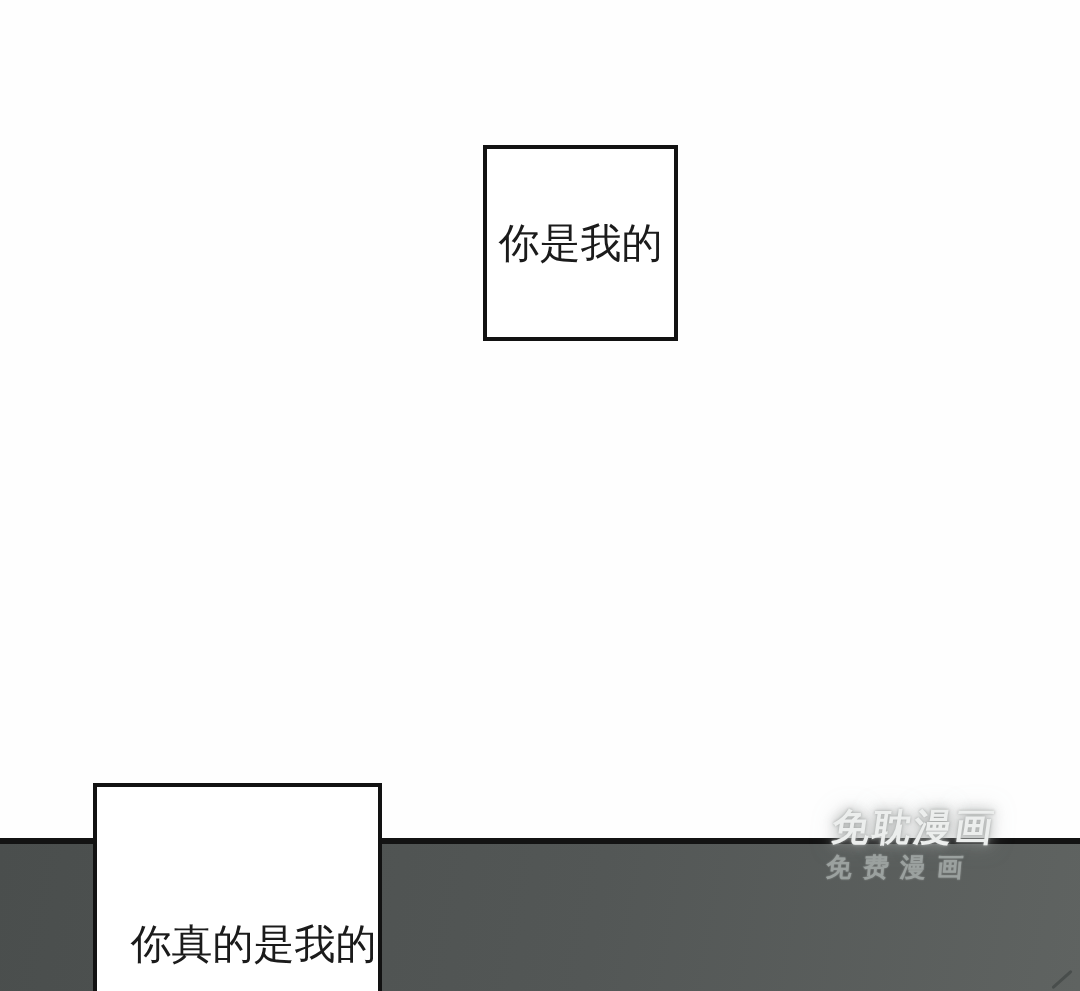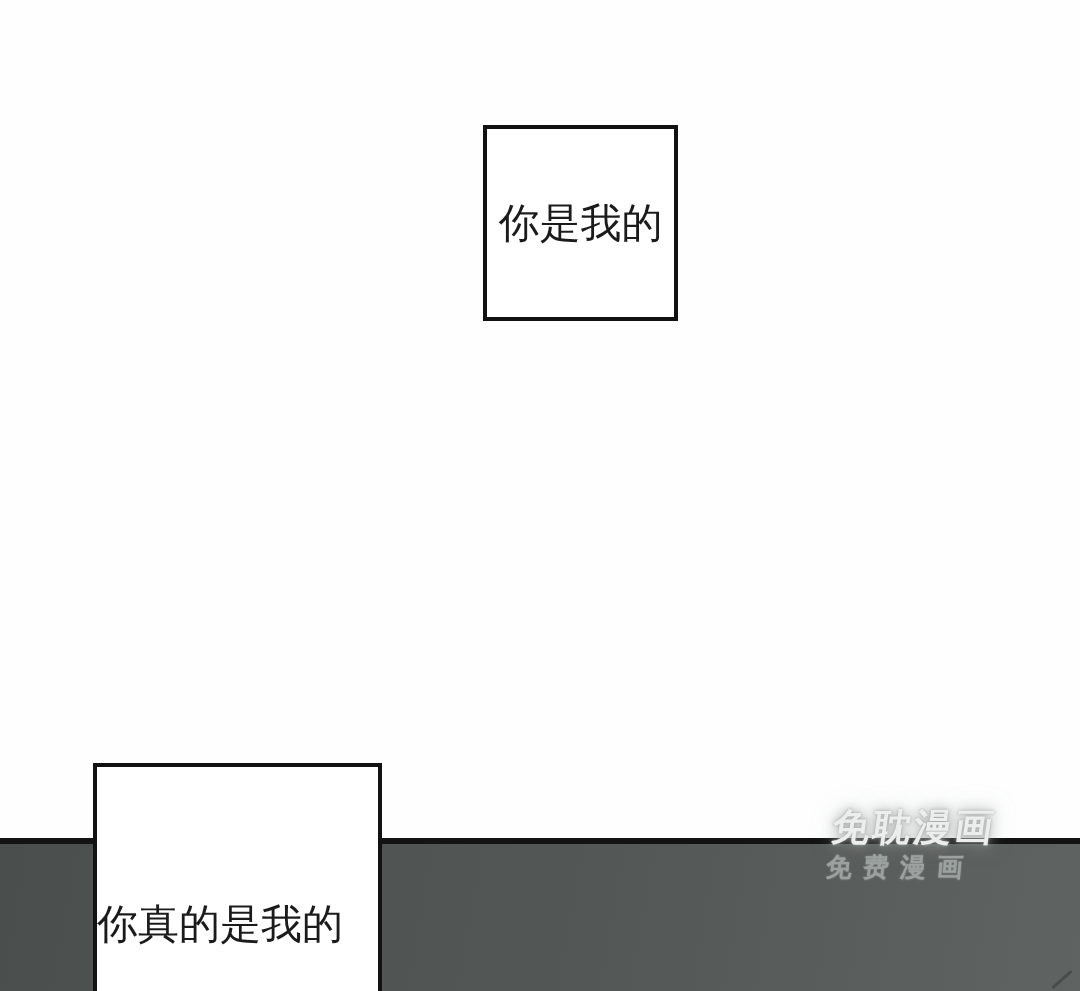--- a/index.html
+++ b/index.html
@@ -43,20 +43,21 @@
     z-index: 2;
   }
 
   
   .bubble {
     position: absolute;
     box-sizing: border-box;
     background: #ffffff;
     border: 4px solid #121212;
     z-index: 3;
+    margin-top: 20px;
   }
   .bubble-top {
     left: 483px;
     top: 125px;
     width: 195px;
     height: 196px;
     display: flex;
     align-items: center;
     justify-content: center;
   }
@@ -70,23 +71,23 @@
   .bubble-text {
     font-size: 41px;
     line-height: 44px;
     color: #1b1b1b;
     letter-spacing: 0px;
     white-space: nowrap;
   }
   .bubble-bottom .bubble-text {
     position: absolute;
     top: 135px;
-    left: 0;
+    left: 16px;
     width: 100%;
-    text-align: left;
+    text-align: center;
   }
 
   
   .watermark {
     position: absolute;
     left: 0;
     top: 0;
     width: 100%;
     height: 100%;
     pointer-events: none;

